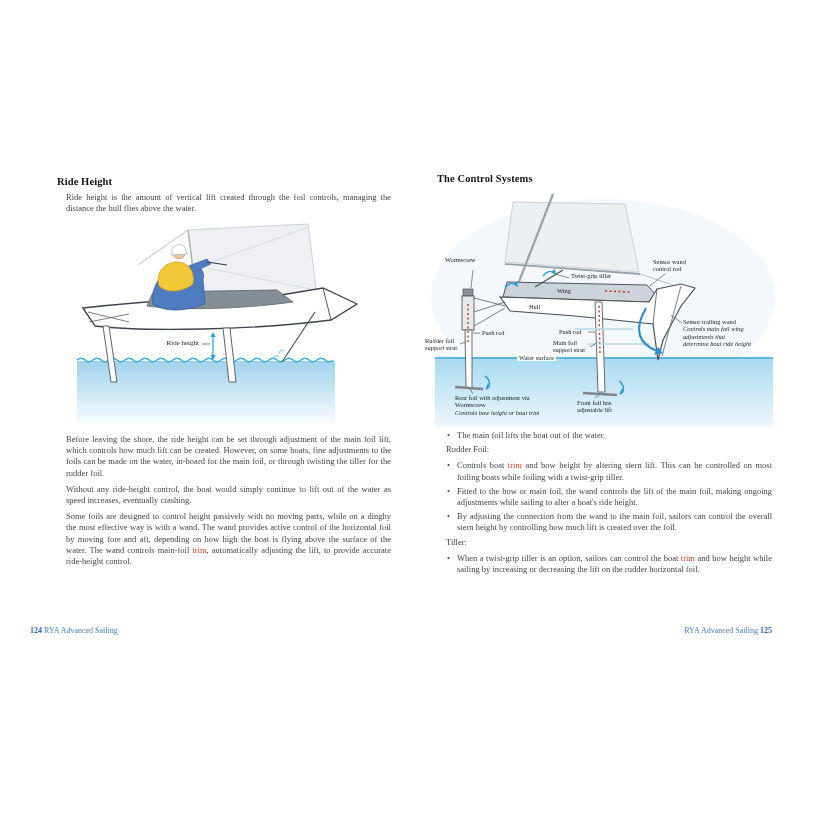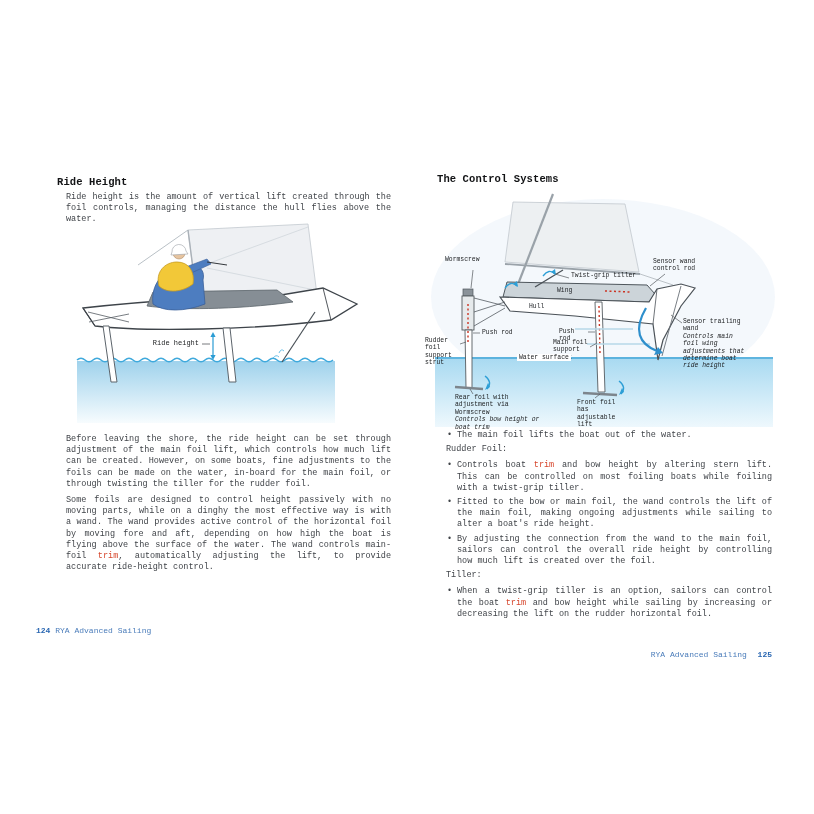--- a/index.html
+++ b/index.html
@@ -1,27 +1,27 @@
 <!DOCTYPE html>
 <html><head>
 <meta charset="utf-8">
 <style>
   html,body{margin:0;padding:0;background:#ffffff;}
   .spread{position:relative;width:814px;height:814px;background:#fff;overflow:hidden;
-          font-family:Liberation Mono, monospace;color:#404449;border-radius:32px;}
+          font-family:Liberation Serif, serif;color:#404449;border-radius:32px;}
   .heading{position:absolute;font-size:10.5px;font-weight:bold;color:#121315;letter-spacing:.1px;}
   .bodytext{position:absolute;font-size:8.5px;line-height:11.2px;text-align:justify;}
   .bodytext p{margin:0 0 5px 9px;}
   .trim{color:#d6452b;}
   .sect-head{margin:7px 0 4px 0;}
   .bullet{display:flex;margin:0 0 3px 0;padding-left:10px;}
   .bullet .dot{flex:0 0 10px;color:#404449;}
   .bullet .btxt{flex:1;text-align:justify;}
   .footer{position:absolute;font-size:8px;color:#4a7cba;}
-  .footer .pnum{font-weight:bold;color:#2a67b2;margin-left:6px;}
+  .footer .pnum{font-weight:bold;color:#2a67b2;}
   .diagram{position:absolute;}
   .diagram svg{position:absolute;left:0;top:0;}
   .dlabel{position:absolute;font-size:6.4px;line-height:7.4px;color:#1b1d1f;}
   .dlabel .note{font-style:italic;}
   .wsurf{background:#fff;padding:0 2px;}
 </style>
 </head>
 <body>
 
 <div class="spread">
@@ -74,20 +74,21 @@
       <line x1="158" y1="114" x2="158" y2="134" stroke="#2a9cd4" stroke-width="1.2"></line>
       <polygon points="158,110 155.4,115 160.6,115" fill="#2a9cd4"></polygon>
       <polygon points="158,138 155.4,133 160.6,133" fill="#2a9cd4"></polygon>
       <line x1="147" y1="122" x2="155" y2="122" stroke="#55595d" stroke-width="0.8"></line>
     </svg>
     <div class="dlabel" style="left:86px;top:118px;width:58px;text-align:right;font-size:7px;">Ride height</div>
   </div>
 
   <div class="bodytext" style="left:57px;top:434px;width:334px;">
     <p>Before leaving the shore, the ride height can be set through adjustment of the main foil lift, which controls how much lift can be created. However, on some boats, fine adjustments to the foils can be made on the water, in-board for the main foil, or through twisting the tiller for the rudder foil.</p>
+    <p>Without any ride-height control, the boat would simply continue to lift out of the water as speed increases, eventually crashing.</p>
     <p><span>Some foils are designed to control height passively with no moving parts, while on a dinghy the most effective way is with a wand. The wand provides active control of the horizontal foil by moving fore and aft, depending on how high the boat is flying above the surface of the water. The wand controls main-foil </span><span class="trim">trim</span><span>, automatically adjusting the lift, to provide accurate ride-height control.</span></p>
   </div>
 
   <div class="footer" style="left:30px;top:626px;">
     <span class="pnum">124</span>
     <span>RYA Advanced Sailing</span>
   </div>
 
   <div class="heading" style="left:437px;top:173px;">The Control Systems</div>
 
@@ -187,27 +188,27 @@
     <div class="bullet">
       <span class="dot">•</span>
       <span class="btxt"><span>Controls boat </span><span class="trim">trim</span><span> and bow height by altering stern lift. This can be controlled on most foiling boats while foiling with a twist-grip tiller.</span></span>
     </div>
     <div class="bullet">
       <span class="dot">•</span>
       <span class="btxt"><span>Fitted to the bow or main foil, the wand controls the lift of the main foil, making ongoing adjustments while sailing to alter a boat's ride height.</span><span class="trim"></span><span></span></span>
     </div>
     <div class="bullet">
       <span class="dot">•</span>
-      <span class="btxt"><span>By adjusting the connection from the wand to the main foil, sailors can control the overall ride height by controlling how much lift is created over the foil.</span><span class="trim"></span><span></span></span>
+      <span class="btxt"><span>By adjusting the connection from the wand to the main foil, sailors can control the overall stern height by controlling how much lift is created over the foil.</span><span class="trim"></span><span></span></span>
     </div>
     <p class="sect-head">Tiller:</p>
     <div class="bullet">
       <span class="dot">•</span>
       <span class="btxt"><span>When a twist-grip tiller is an option, sailors can control the boat </span><span class="trim">trim</span><span> and bow height while sailing by increasing or decreasing the lift on the rudder horizontal foil.</span></span>
     </div>
   </div>
 
-  <div class="footer" style="right:42px;top:650px;text-align:right;padding-left:27px;">
+  <div class="footer" style="right:42px;top:626px;text-align:right;padding-left:27px;">
     <span>RYA Advanced Sailing</span>
     <span class="pnum">125</span>
   </div>
 
 </div>
 
 </body></html>

